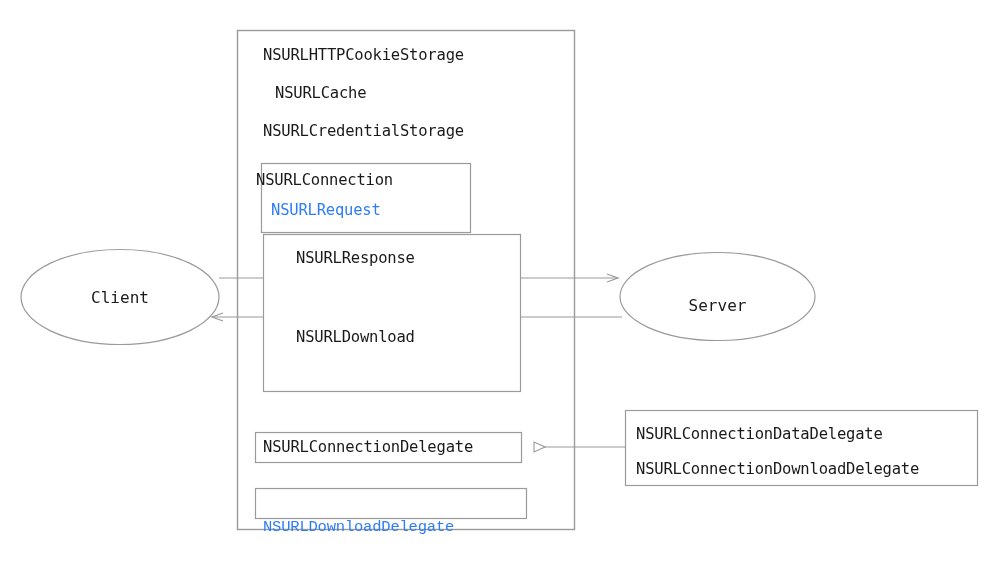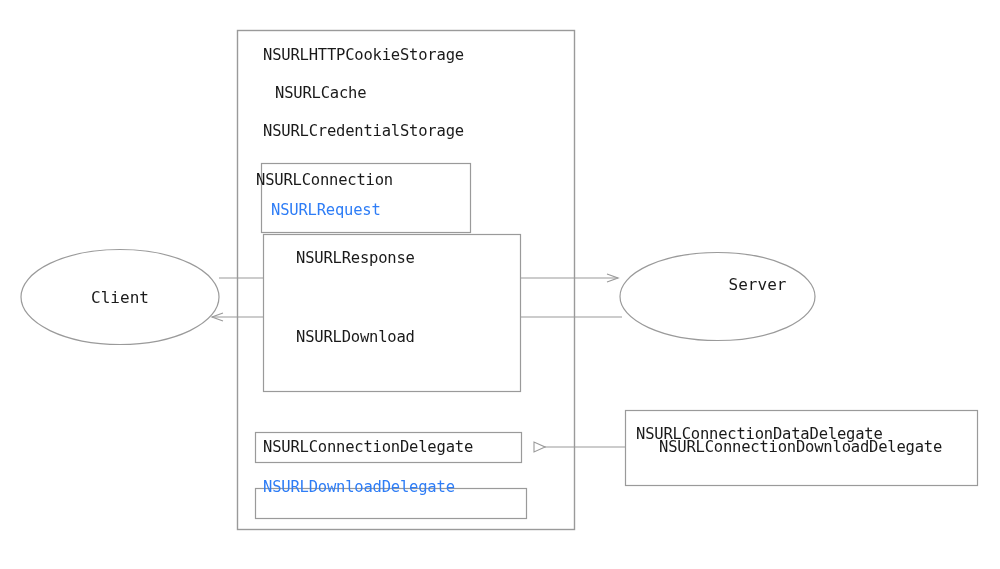--- a/index.html
+++ b/index.html
@@ -81,31 +81,31 @@
     <rect x="255.5" y="432.5" width="266" height="30" fill="#ffffff" stroke="#9a9a9a" stroke-width="1.2"></rect>
 
     <rect x="255.5" y="488.5" width="271" height="30" fill="#ffffff" stroke="#9a9a9a" stroke-width="1.2"></rect>
 
     <rect x="625.5" y="410.5" width="352" height="75" fill="#ffffff" stroke="#9a9a9a" stroke-width="1.2"></rect>
 
     <line x1="625" y1="447" x2="534" y2="447" stroke="#9a9a9a" stroke-width="1.2" marker-end="url(#hollow-triangle)"></line>
   </svg>
 
   <div class="ellipse-label" style="left:21px; top:290px; width:198px;">Client</div>
-  <div class="ellipse-label" style="left:620px; top:277px; width:195px;margin-left:40px;">Server</div>
+  <div class="ellipse-label" style="left:620px; top:298px; width:195px;">Server</div>
 
   <div class="node-label" style="left:263px; top:48px;text-align:right;">NSURLHTTPCookieStorage</div>
   <div class="node-label" style="left:255px; top:86px;margin-left:20px;">NSURLCache</div>
   <div class="node-label" style="left:263px; top:124px;">NSURLCredentialStorage</div>
 
   <div class="node-label" style="left:256px; top:173px;">NSURLConnection</div>
   <div class="node-label blue" style="left:271px; top:203px;">NSURLRequest</div>
 
   <div class="node-label" style="left:296px; top:251px;">NSURLResponse</div>
   <div class="node-label" style="left:296px; top:330px;">NSURLDownload</div>
 
   <div class="node-label" style="left:263px; top:440px;">NSURLConnectionDelegate</div>
-  <div class="node-label blue" style="left:263px; top:480px;">NSURLDownloadDelegate</div>
+  <div class="node-label blue" style="left:263px; top:520px;font-family:Liberation Mono, monospace;">NSURLDownloadDelegate</div>
 
   <div class="node-label" style="left:636px; top:427px;">NSURLConnectionDataDelegate</div>
-  <div class="node-label" style="left:636px; top:440px;margin-left:23px;">NSURLConnectionDownloadDelegate</div>
+  <div class="node-label" style="left:636px; top:462px;">NSURLConnectionDownloadDelegate</div>
 
 </div>
 
 </body></html>

